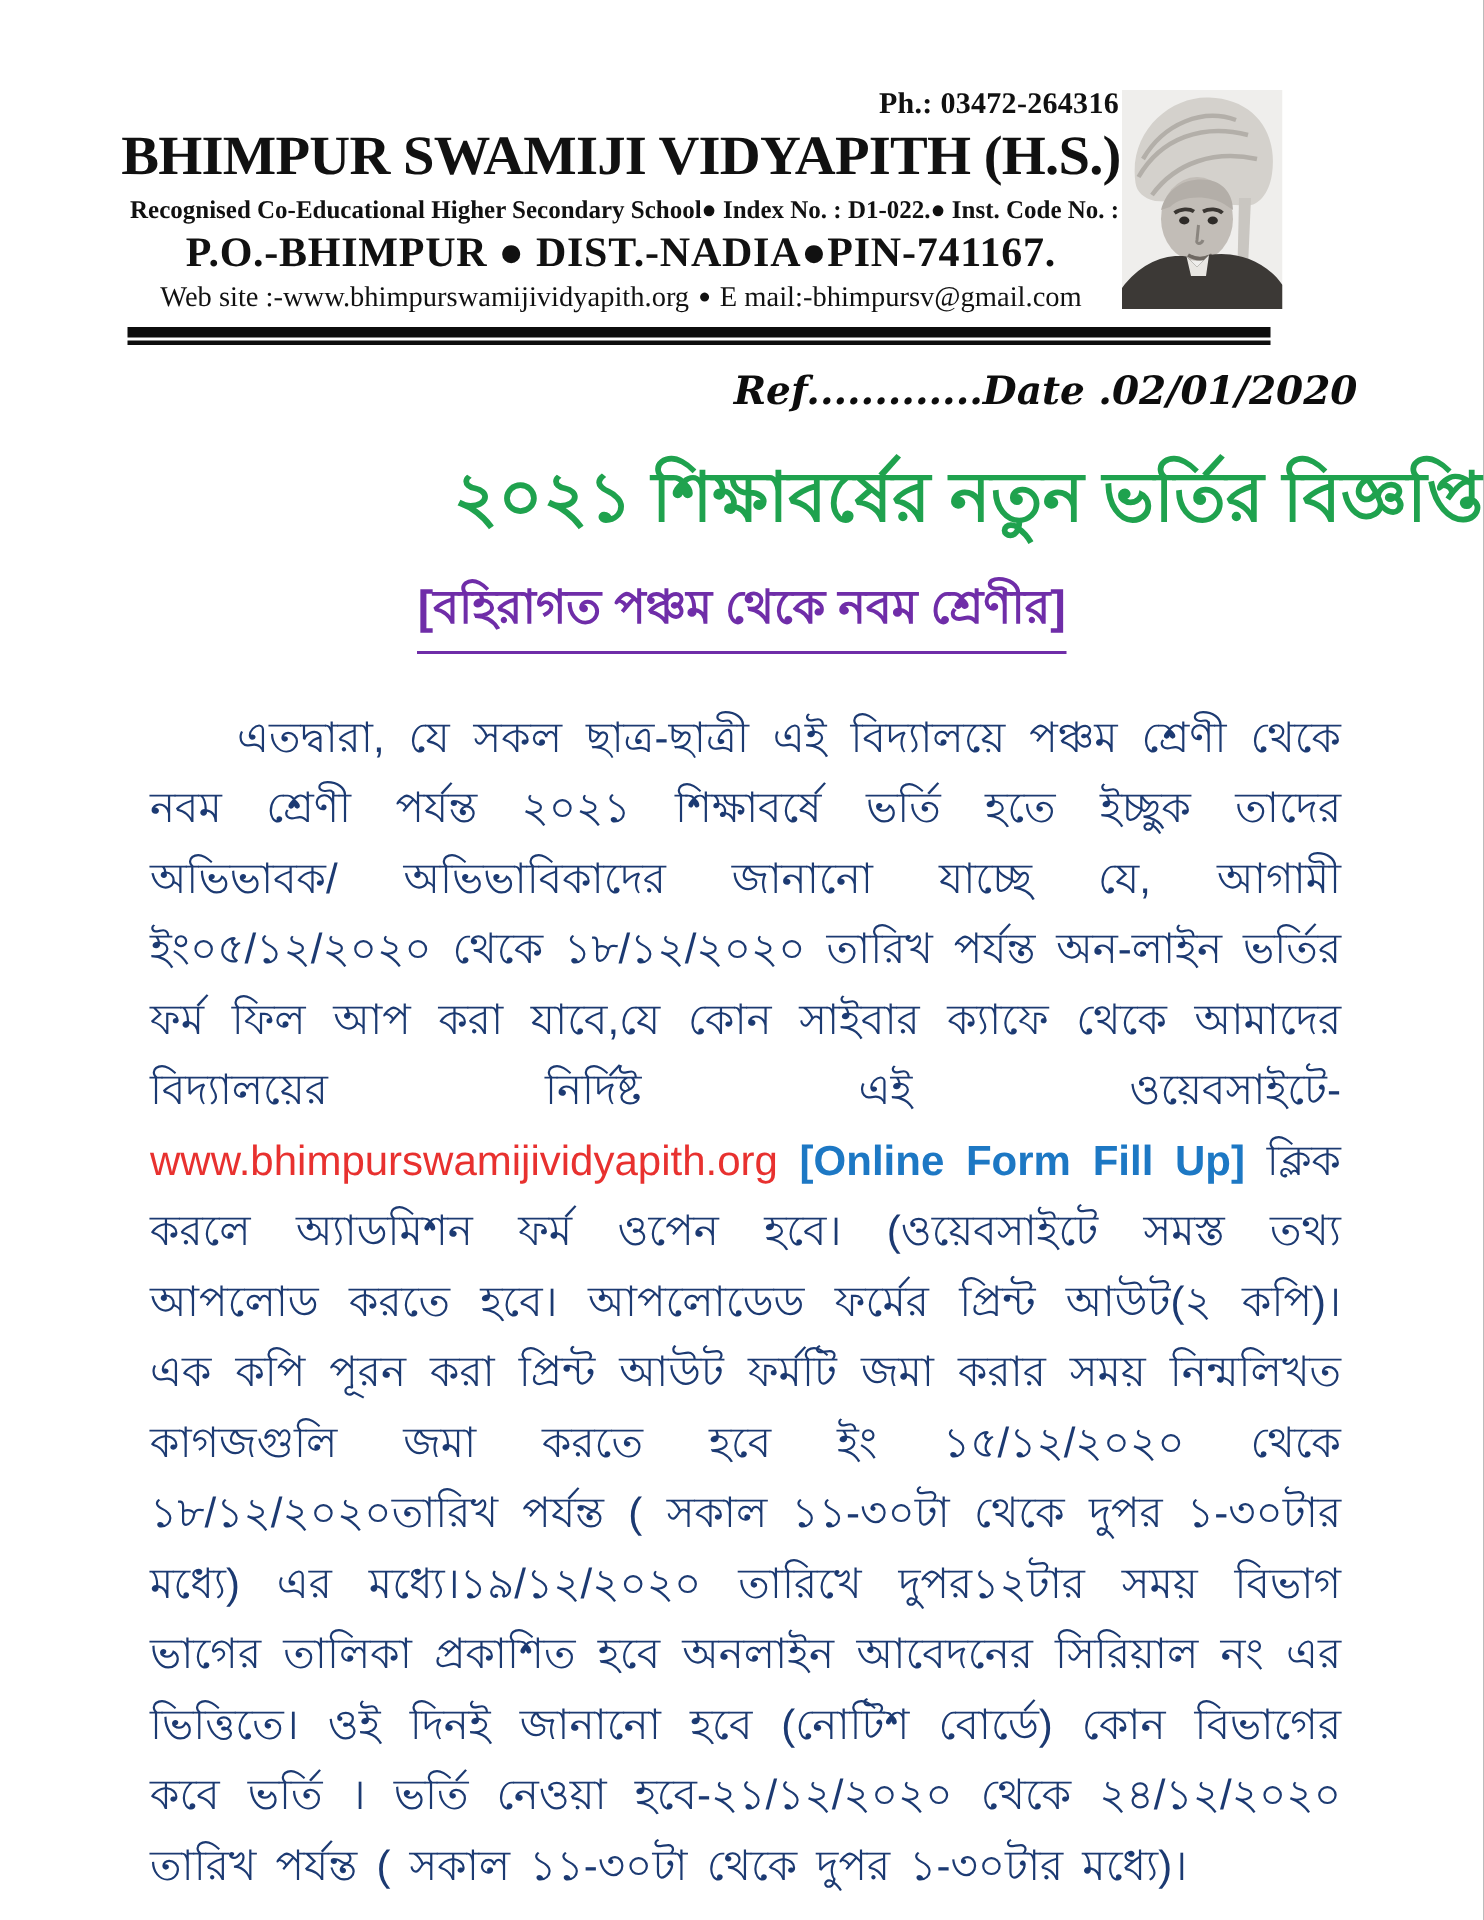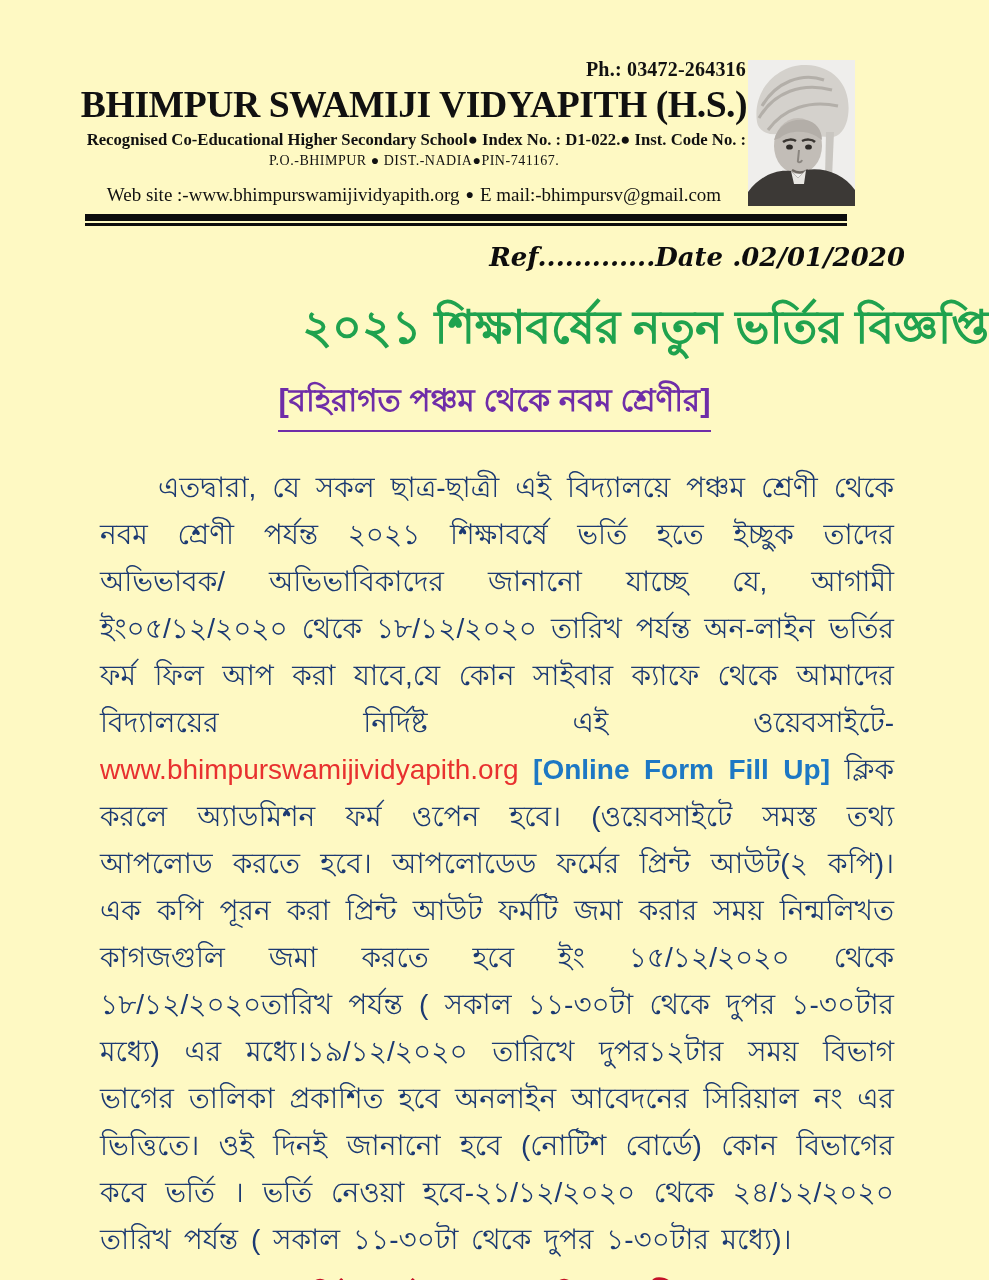--- a/index.html
+++ b/index.html
@@ -1,20 +1,20 @@
 <!DOCTYPE html>
 <html style="--header_black: #111111; --title_green: #1fa24e; --subtitle_purple: #6f2da8; --body_navy: #1c3a72; --url_red: #e8312f; --link_blue: #1d78c4; --heading_red: #c41228; --rules_blue: #1b74bd;"><head>
 <meta charset="utf-8">
 <style>
   html,body{margin:0;padding:0;background:#888;}
   .page{
     position:relative;
     width:989px;height:1280px;
     margin:0 auto;
-    background:#fef9c3;
+    background:#ffffff;
     overflow:hidden;
     font-family:"Liberation Serif", serif;
     color:#111;
   }
   
   .header{position:relative;padding-top:58px;}
   .header-text{width:668px;margin-left:80px;text-align:center;}
   .phone{
     text-align:right;padding-right:2px;
     font-weight:bold;font-size:20px;letter-spacing:.2px;
@@ -29,25 +29,25 @@
   }
   .recognition{
     margin-top:4px;
     font-size:17px;font-weight:bold;
     transform:scaleX(.98);transform-origin:center;
     white-space:nowrap;
     color:var(--header_black,#111);
   }
   .address{
     margin-top:3px;
-    font-size:14px;font-weight:normal;letter-spacing:.5px;
+    font-size:28px;font-weight:bold;letter-spacing:.5px;
     color:var(--header_black,#111);
   }
   .webmail{
-    margin-top:15px;
+    margin-top:3px;
     font-size:19px;
     white-space:nowrap;
     color:var(--header_black,#111);
   }
   .webmail .sep{font-size:14px;vertical-align:2px;padding:0 6px;}
   .photo{
     position:absolute;top:60px;left:748px;
     width:107px;height:146px;
   }
   

